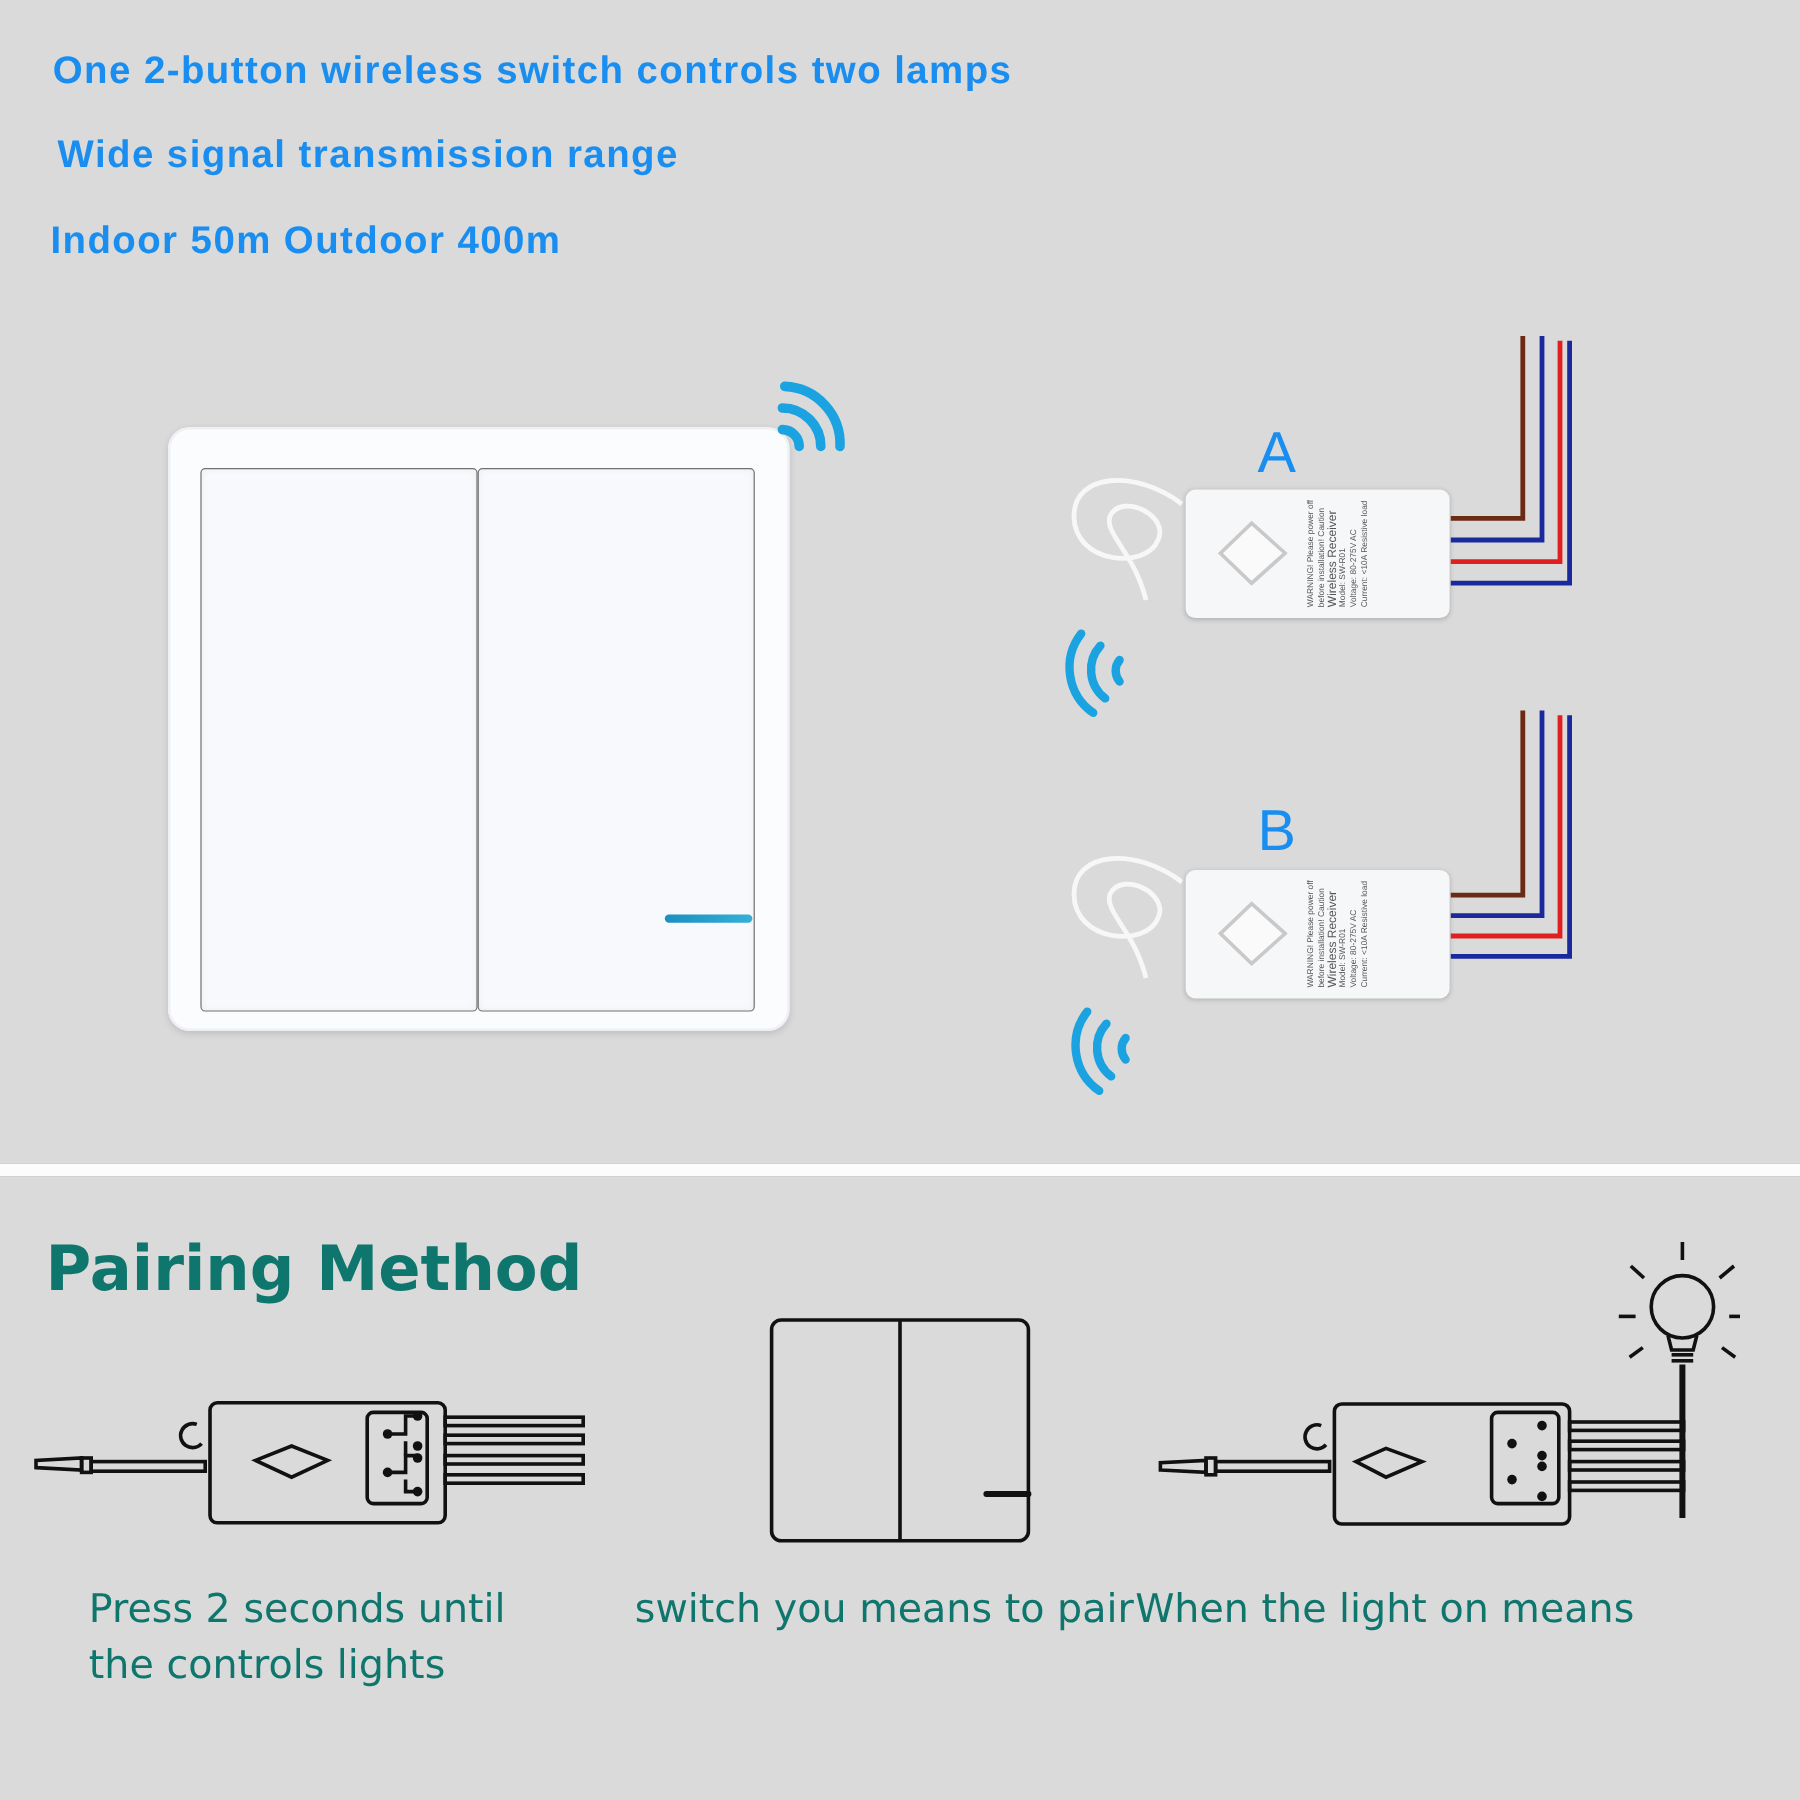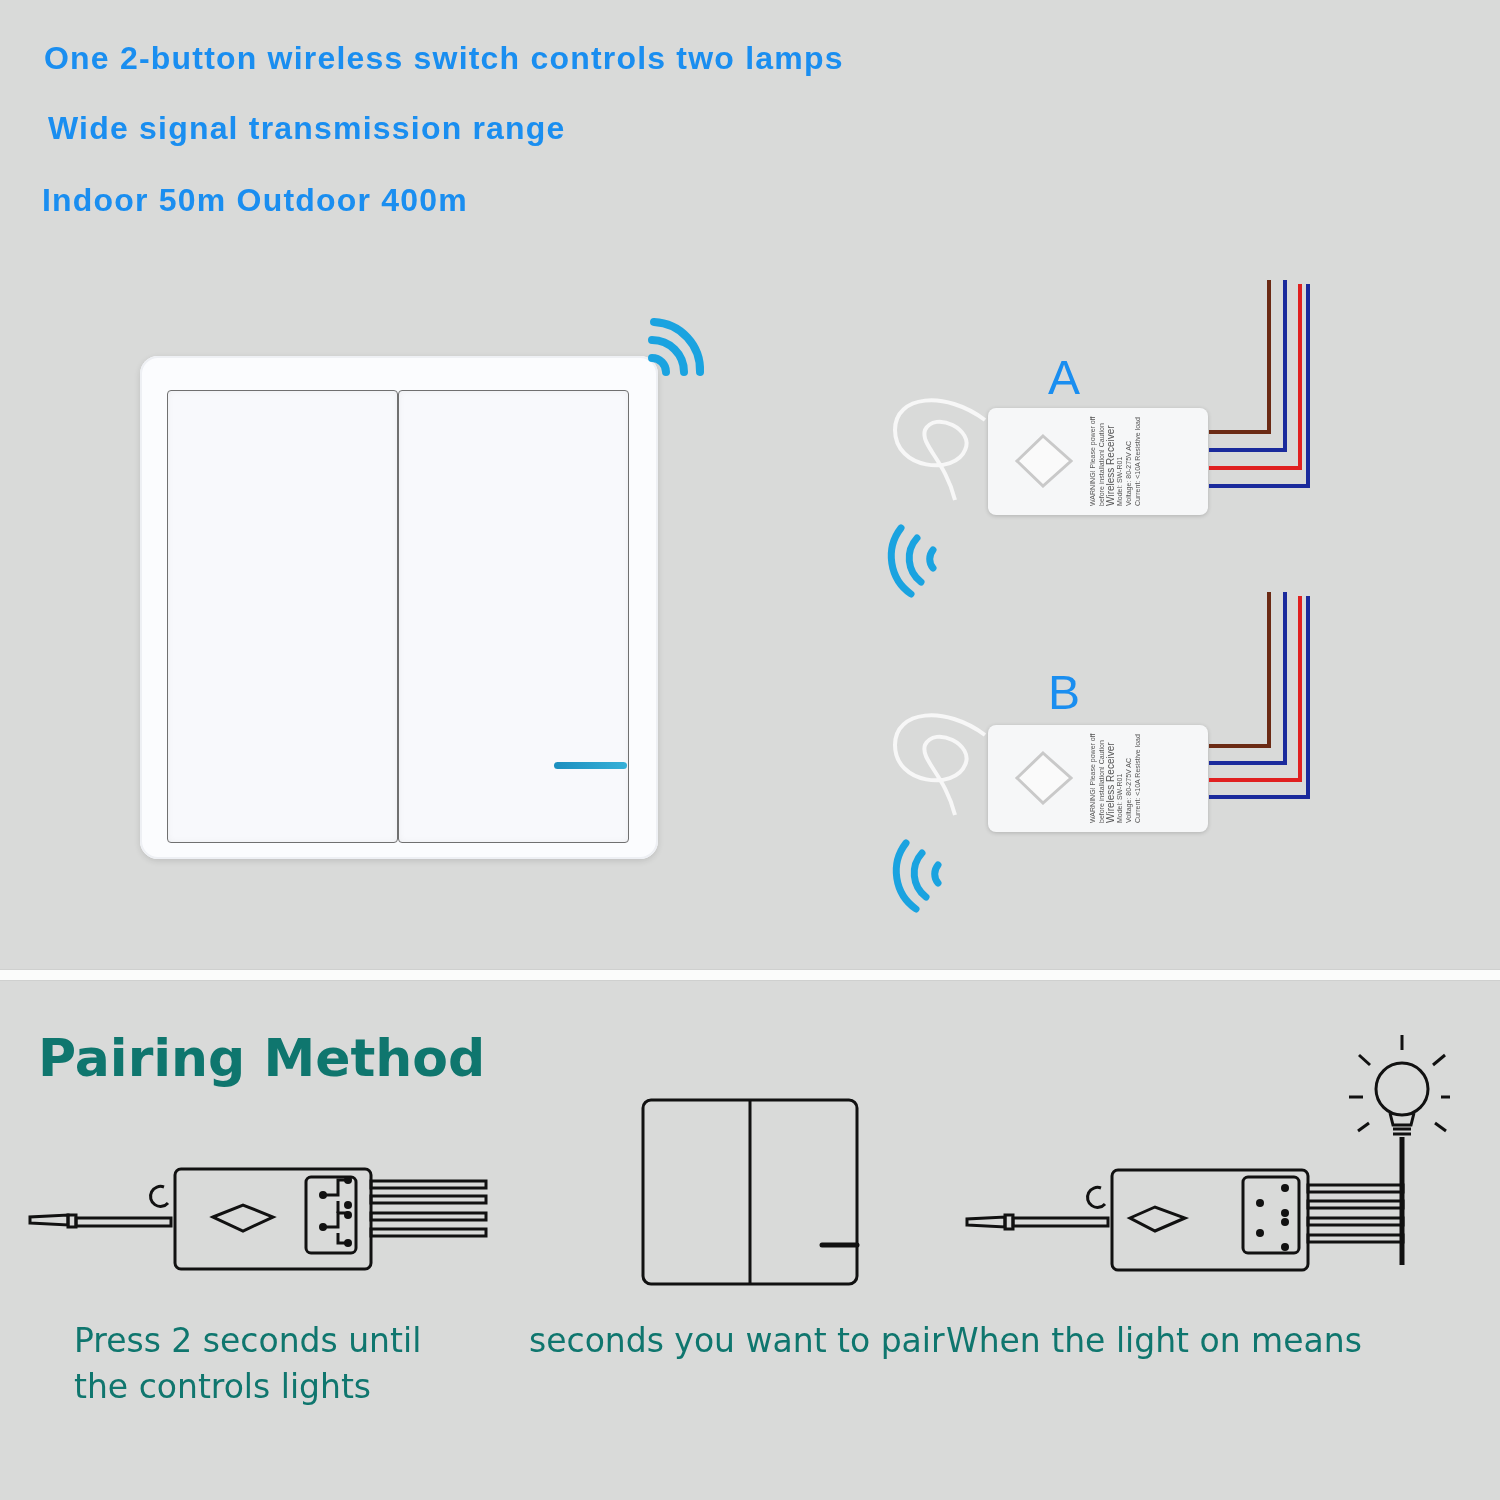--- a/index.html
+++ b/index.html
@@ -186,17 +186,17 @@
       <circle cx="295" cy="208" r="4"></circle>
       <circle cx="320" cy="222" r="4"></circle>
   </g>
 </svg>
 
 <div class="caption" style="left:74px">
   <div>Press 2 seconds until</div>
   <div>the controls lights</div>
 </div>
 <div class="caption" style="left:529px">
-  <div>seconds you want to pair</div>
+  <div>switch you means to pair</div>
 </div>
 <div class="caption" style="left:946px">
   <div>When the light on means</div>
 </div>
 
 </body></html>

